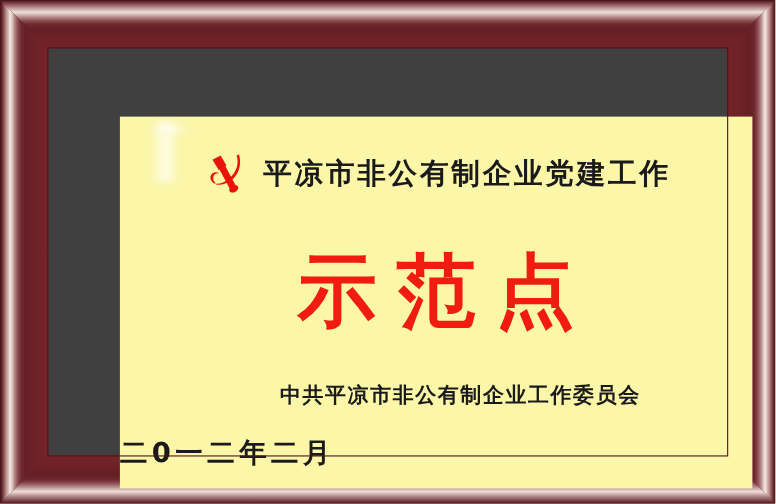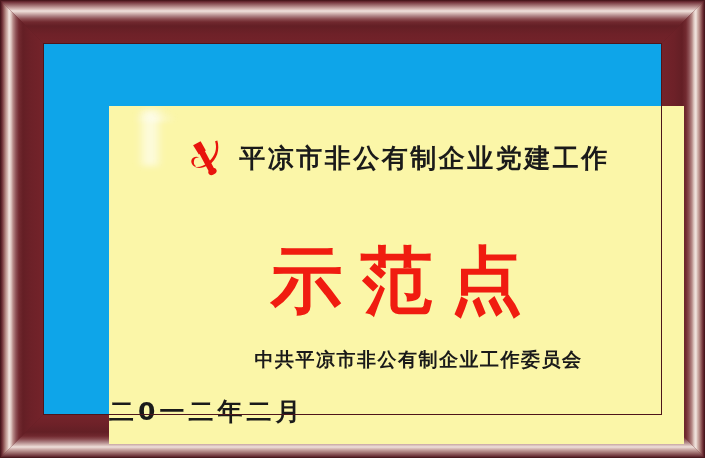--- a/index.html
+++ b/index.html
@@ -114,21 +114,21 @@
     box-sizing:border-box;
     border:1px solid #4e151b;
     pointer-events:none;
   }
 
   
   #mat{
     position:absolute;
     left:44px;top:44px;
     width:617px;height:370px;
-    background:#0ea5e9;
+    background:#404040;
     box-sizing:border-box;
   }
 
   
   #face{
     position:absolute;
     left:65px;top:62px;
     width:575px;height:338px;
     background:#fbf6a8;
     box-sizing:border-box;
@@ -184,21 +184,20 @@
     left:0;top:122px;width:575px;
     text-align:center;
     font-family:"DejaVu Sans","Liberation Sans",sans-serif;
     font-weight:bold;
     font-size:72px;
     letter-spacing:18px;
     text-indent:18px;
     color:#f01c10;
     line-height:1;
     white-space:nowrap;
-    margin-top:16px;
   }
 
   #issuer{
     position:absolute;
     left:0;top:244px;width:627px;
     text-align:center;
     padding-right:8px;
     box-sizing:border-box;
     font-family:"DejaVu Sans","Liberation Sans",sans-serif;
     font-weight:bold;

